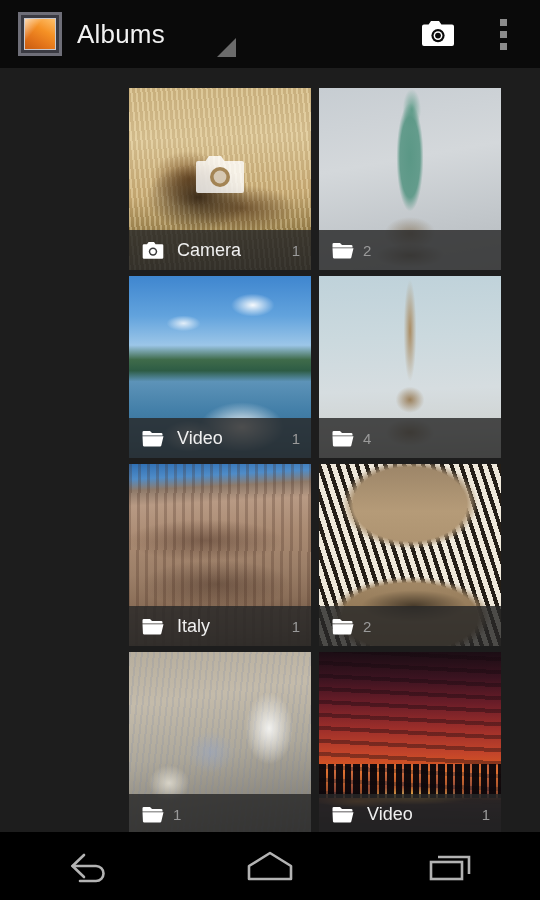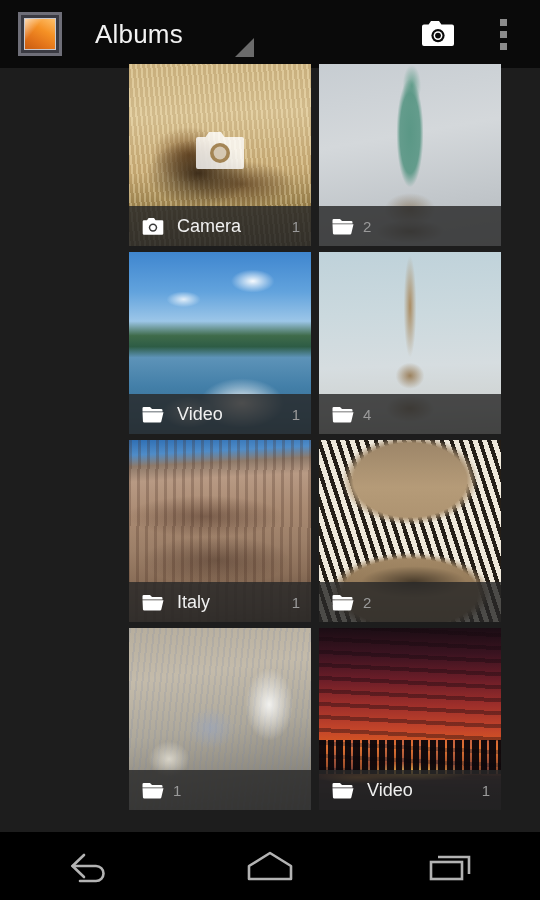--- a/index.html
+++ b/index.html
@@ -25,37 +25,37 @@
   }
   .app-icon .photo {
     width: 100%; height: 100%;
     background:
       linear-gradient(128deg, rgba(255,255,255,.65) 0%, rgba(255,255,255,0) 34%),
       linear-gradient(210deg, #ffc06a 0%, #f59125 38%, #e2731a 70%, #c85c12 100%);
     border: 1px solid #c9c9cf;
   }
   .ab-title {
     color: #f2f2f2; font-size: 26px; font-weight: 400;
-    margin-left: 33px; letter-spacing: .2px; white-space: nowrap;
+    margin-left: 15px; letter-spacing: .2px; white-space: nowrap;
   }
   .dropdown-tri {
     width: 0; height: 0; margin-left: 52px; align-self: flex-end;
     margin-bottom: 11px;
     border-left: 19px solid transparent;
     border-bottom: 19px solid #6b6b6b;
   }
   .ab-spacer { flex: 1 1 auto; }
   .ab-btn { display: flex; align-items: center; justify-content: center; height: 68px; }
   .camera-btn { width: 60px; margin-right: 12px; }
   .overflow-btn { width: 46px; margin-right: 14px; flex-direction: column; gap: 5px; }
   .dot { width: 7px; height: 7px; background: #8c8c8c; display: block; }
 
   
   .grid {
-    position: absolute; left: 84px; top: 64px;
+    position: absolute; left: 84px; top: 88px;
     width: 372px; height: 753px;
     display: grid;
     grid-template-columns: 182px 182px;
     grid-template-rows: repeat(4, 182px);
     column-gap: 8px; row-gap: 6px; padding-left: 45px;
   }
   .tile { position: relative; overflow: hidden; background: #2a2a2a; }
   .thumb { position: absolute; inset: 0; }
 
   .label-bar {

